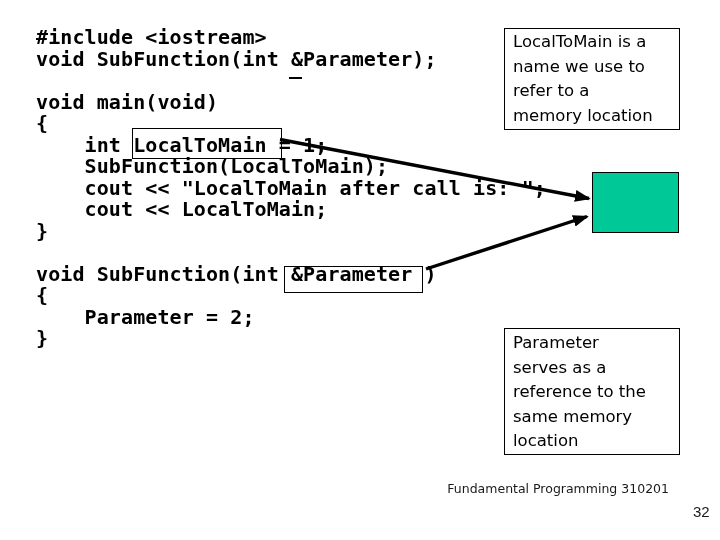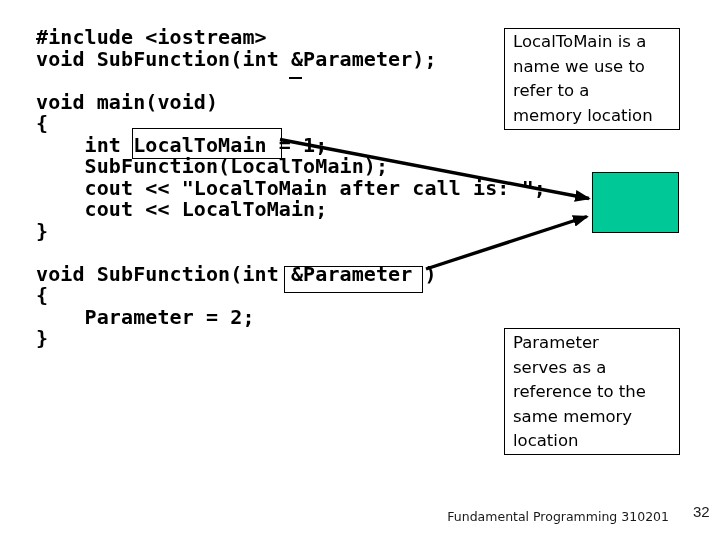--- a/index.html
+++ b/index.html
@@ -29,21 +29,21 @@
   
   .callout{
     position:absolute;box-sizing:border-box;border:1px solid #000;background:#fff;
     font-family:"DejaVu Sans",sans-serif;font-size:16.5px;line-height:24.5px;
     white-space:pre-line;color:#000;
   }
   .callout-top{left:504px;top:28px;width:176px;height:102px;padding:1px 8px;}
   .callout-bottom{left:504px;top:328px;width:176px;height:127px;padding:2px 8px;line-height:24.6px;}
   
   .footer{
-    position:absolute;right:51px;top:509px;
+    position:absolute;right:51px;top:481px;
     font-family:"DejaVu Sans",sans-serif;font-size:12.5px;color:#1a1a1a;
   }
   .page-number{
     position:absolute;left:693px;top:503px;
     font-family:Liberation Sans, sans-serif;font-size:15px;color:#1a1a1a;
   }
 </style>
 </head>
 <body>
 

